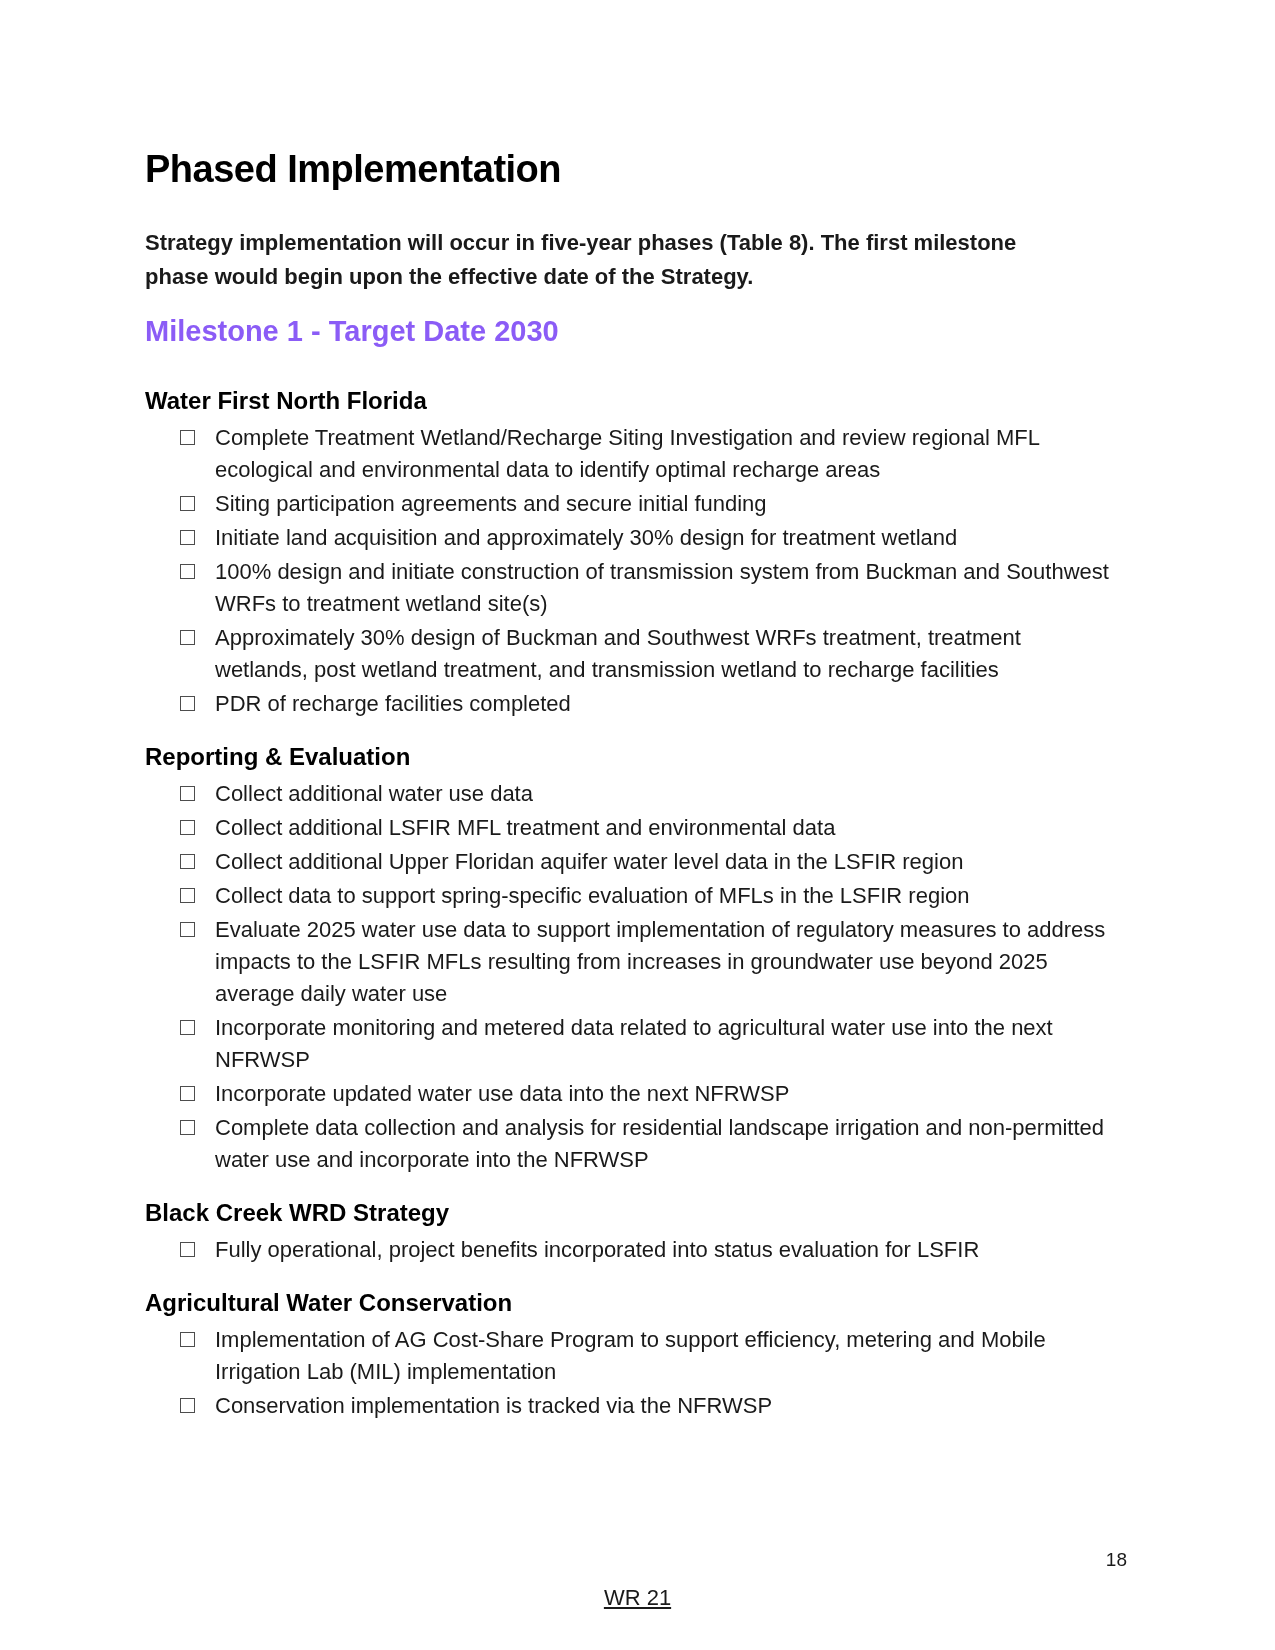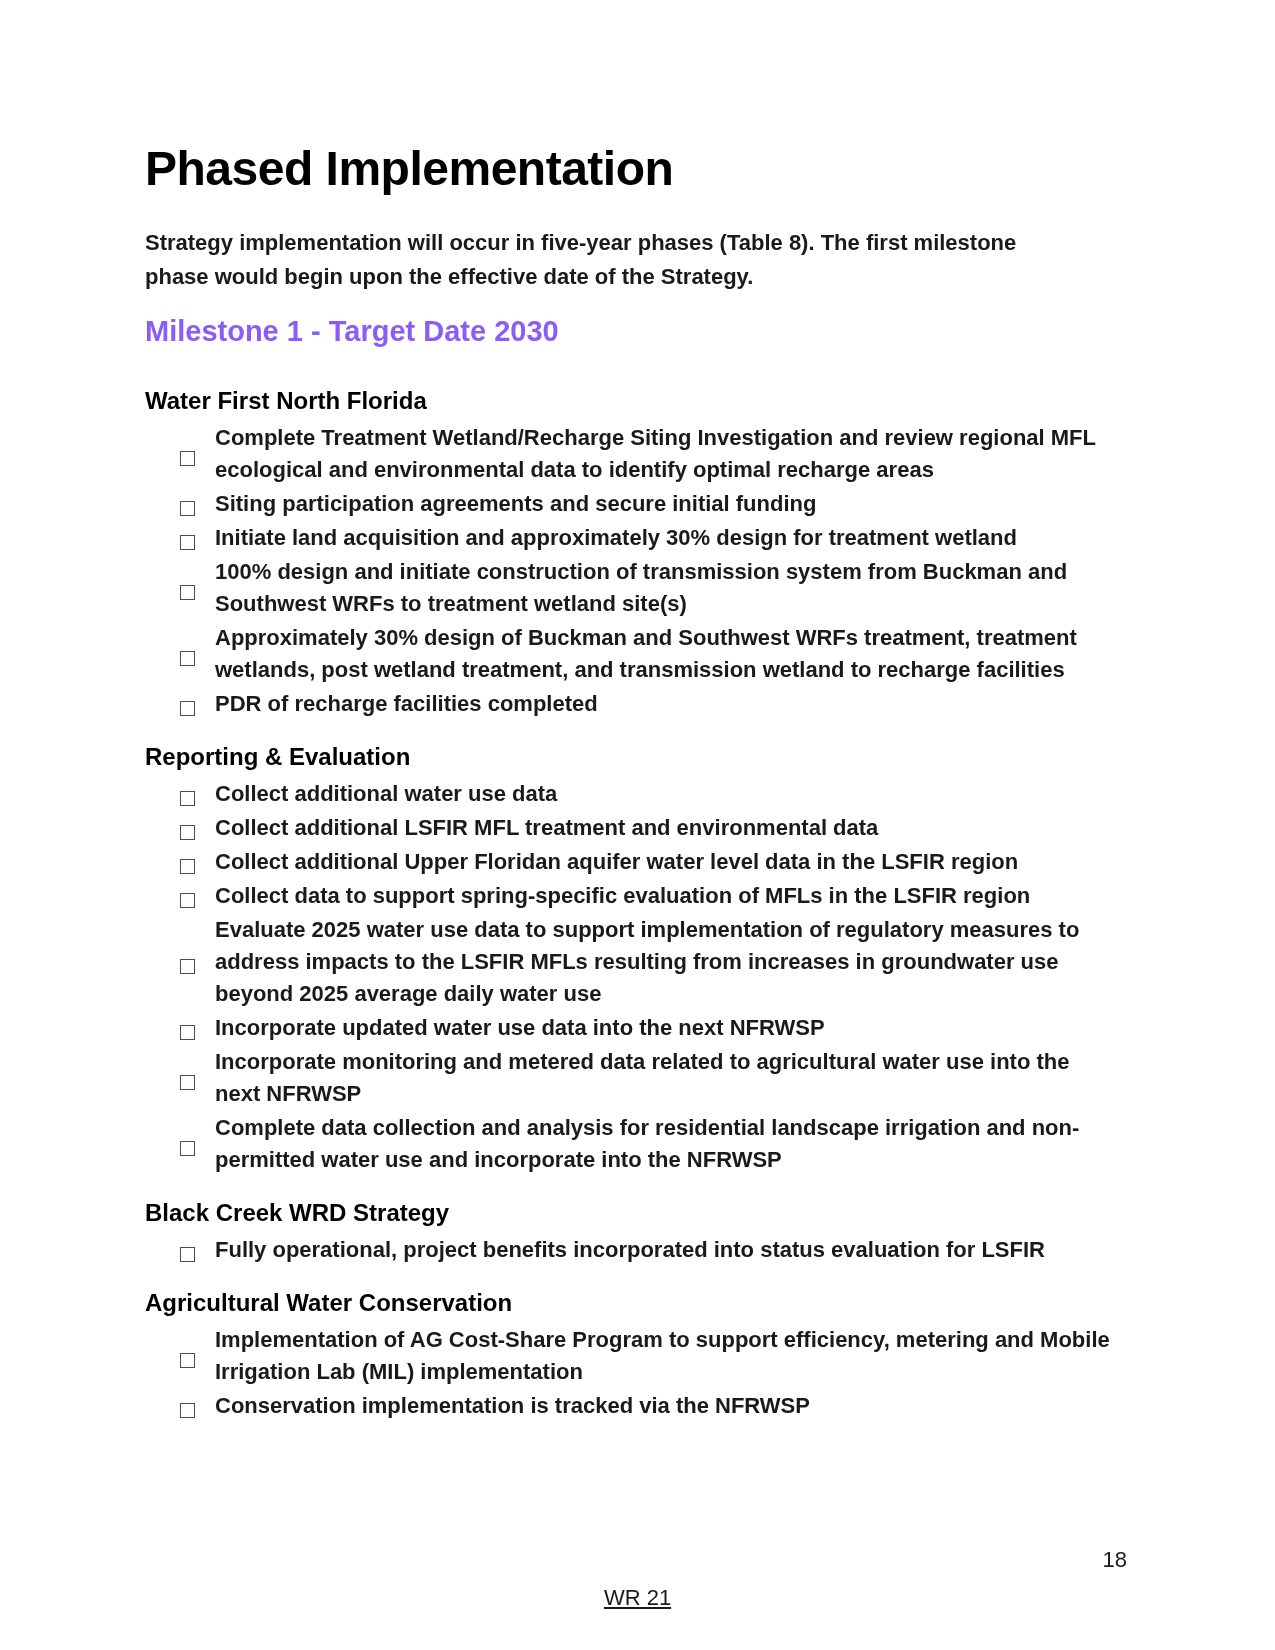--- a/index.html
+++ b/index.html
@@ -15,21 +15,21 @@
     overflow: hidden;
   }
   .content {
     position: absolute;
     left: 145px;
     top: 148px;
     width: 975px;
   }
   h1.doc-title {
     margin: 0 0 36px 0;
-    font-size: 48px;
+    font-size: 38px;
     line-height: 42px;
     font-weight: bold;
     color: #000000;
     letter-spacing: -0.5px;
   }
   p.intro {
     margin: 0 0 20px 0;
     font-size: 22px;
     line-height: 34px;
     max-width: 940px;
@@ -49,43 +49,42 @@
     color: #000000;
   }
   .doc-section:first-child h3 { margin-top: 0; }
   ul.checklist {
     list-style: none;
     margin: 0;
     padding: 0;
   }
   li.check-item {
     display: flex;
-    align-items: center;
+    align-items: flex-start;
     padding-left: 35px;
     margin-bottom: 2px;
     font-size: 22px;
     line-height: 32px;
-    font-weight: bold;
   }
   .checkbox {
     flex: none;
     width: 15px;
     height: 15px;
     border: 1.5px solid #4d4d4d;
     margin: 8px 20px 0 0;
     background: transparent;
   }
   .item-text {
     max-width: 904px;
   }
   .page-number {
     position: absolute;
     top: 1546px;
     right: 148px;
-    font-size: 22px;
+    font-size: 19px;
     line-height: 28px;
   }
   .footer-text {
     position: absolute;
     top: 1584px;
     left: 0;
     right: 0;
     text-align: center;
     font-size: 22px;
     line-height: 28px;
@@ -159,26 +158,26 @@
     <span class="item-text">Collect data to support spring-specific evaluation of MFLs in the LSFIR region</span>
   </li>
 
   <li class="check-item">
     <span class="checkbox"></span>
     <span class="item-text">Evaluate 2025 water use data to support implementation of regulatory measures to address impacts to the LSFIR MFLs resulting from increases in groundwater use beyond 2025 average daily water use</span>
   </li>
 
   <li class="check-item">
     <span class="checkbox"></span>
+    <span class="item-text">Incorporate monitoring and metered data related to agricultural water use into the next NFRWSP</span>
+  </li>
+
+  <li class="check-item">
+    <span class="checkbox"></span>
     <span class="item-text">Incorporate updated water use data into the next NFRWSP</span>
-  </li>
-
-  <li class="check-item">
-    <span class="checkbox"></span>
-    <span class="item-text">Incorporate monitoring and metered data related to agricultural water use into the next NFRWSP</span>
   </li>
 
   <li class="check-item">
     <span class="checkbox"></span>
     <span class="item-text">Complete data collection and analysis for residential landscape irrigation and non-permitted water use and incorporate into the NFRWSP</span>
   </li>
 </ul>
   </section>
 
   <section class="doc-section">

